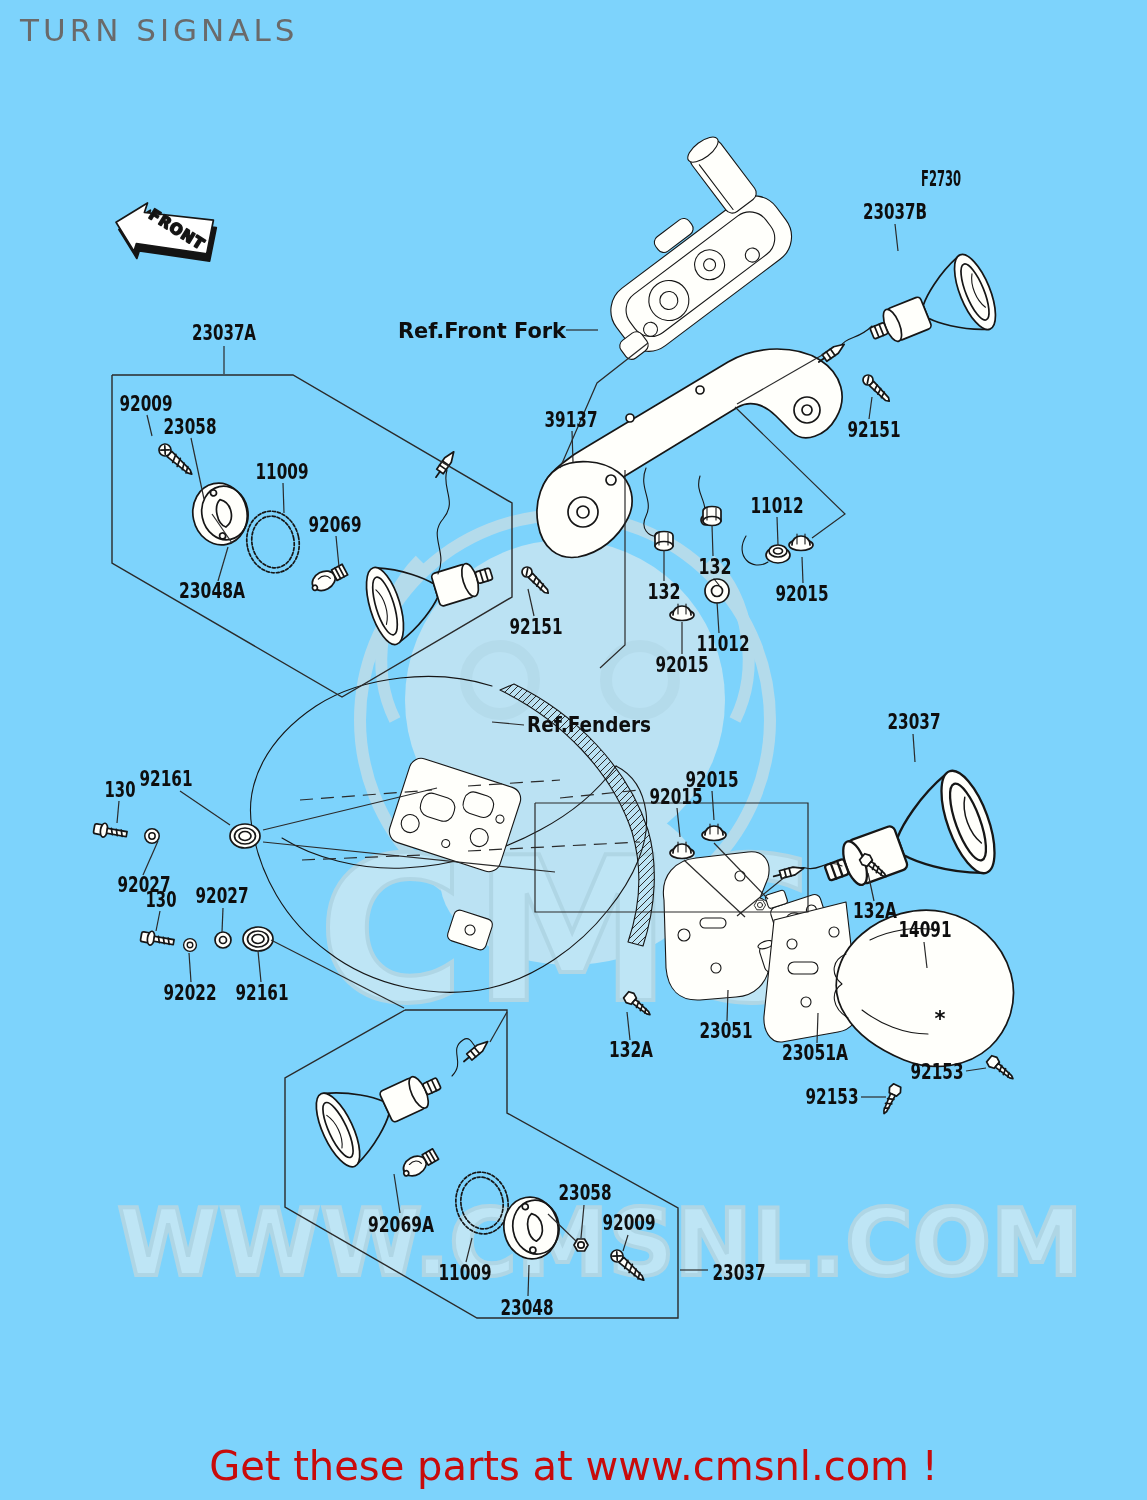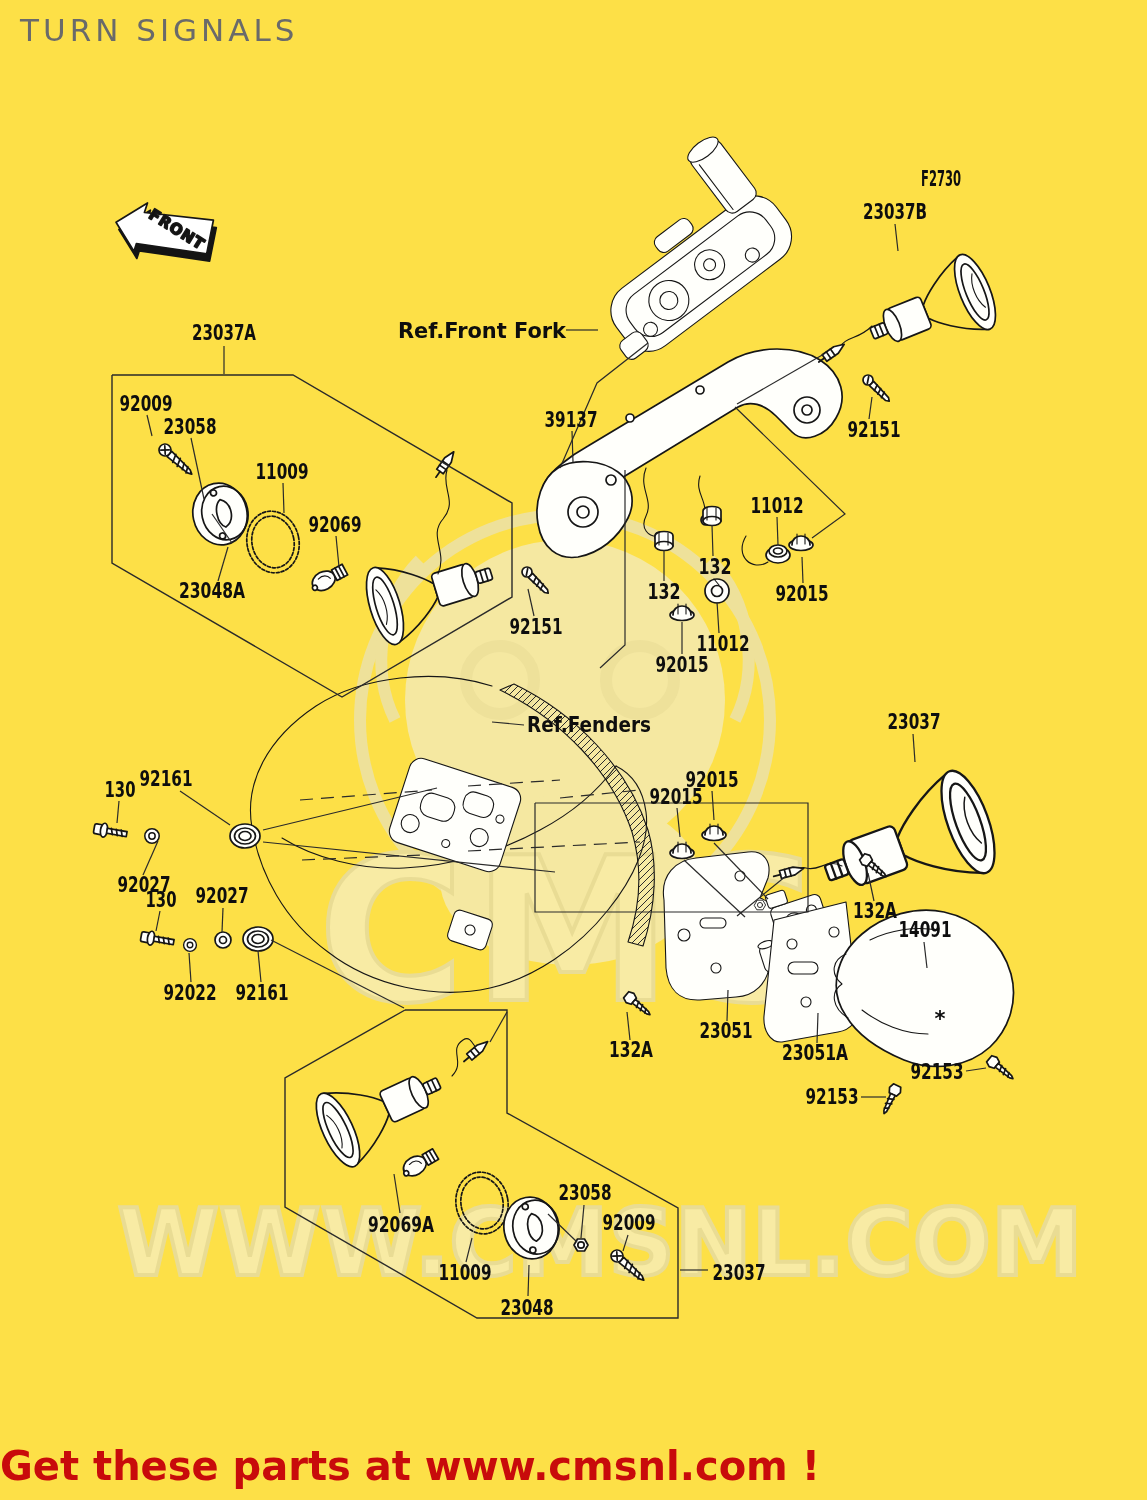--- a/index.html
+++ b/index.html
@@ -1,21 +1,21 @@
 <!DOCTYPE html>
 <html><head>
 <meta charset="utf-8">
 <style>
   html,body{margin:0;padding:0;background:#ffffff;}
-  .page{position:relative;width:1147px;height:1500px;background:#fde047;overflow:hidden;
+  .page{position:relative;width:1147px;height:1500px;background:#7dd3fc;overflow:hidden;
         font-family:"DejaVu Sans",sans-serif;}
   .title{position:absolute;left:20px;top:12px;font-size:31px;color:#6a6a6a;
          letter-spacing:4px;font-weight:400;}
-  .footer{position:absolute;left:0;top:1443px;width:100%;text-align:left;
-          font-size:40px;color:#c80b0b;font-weight:bold;}
+  .footer{position:absolute;left:0;top:1443px;width:100%;text-align:center;
+          font-size:40px;color:#c80b0b;}
   svg.diagram{position:absolute;left:0;top:0;}
   .part{fill:#fffffb;stroke:#161616;stroke-width:1.7;stroke-linejoin:round;stroke-linecap:round;}
   .thin{stroke-width:1.1;}
   .nofill{fill:none;}
   .leader{fill:none;stroke:#2a2a2a;stroke-width:1.2;}
   .dash{stroke-dasharray:13 8;}
   .gbox{fill:none;stroke:#2a2a2a;stroke-width:1.4;}
   .plabel{font-family:"DejaVu Sans",sans-serif;font-weight:bold;font-size:21px;
           fill:#0e0e0e;text-anchor:middle;}
   .wm-blob{fill:#efefec;stroke:none;}

